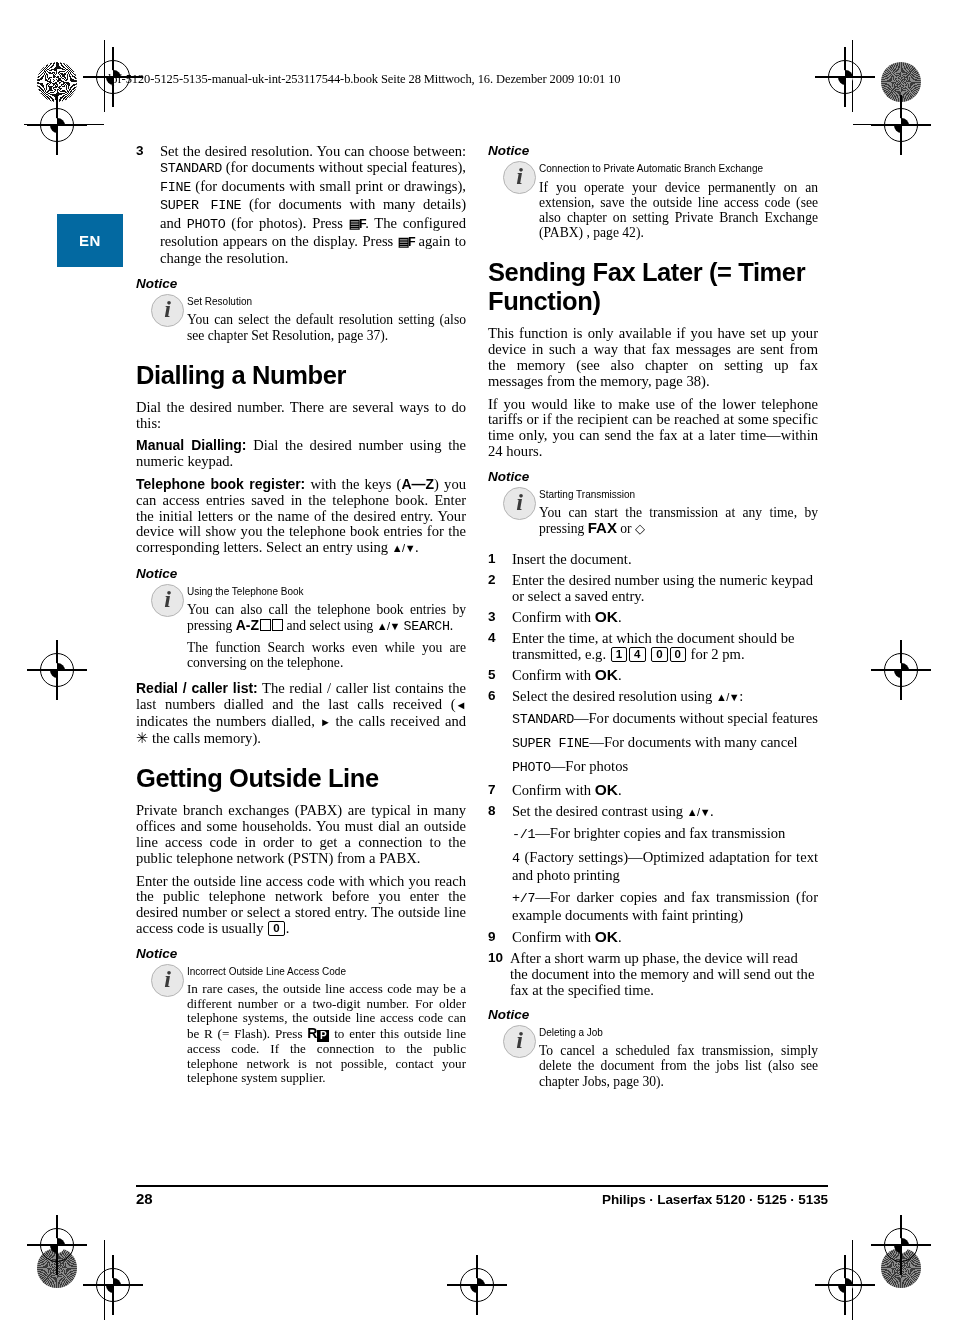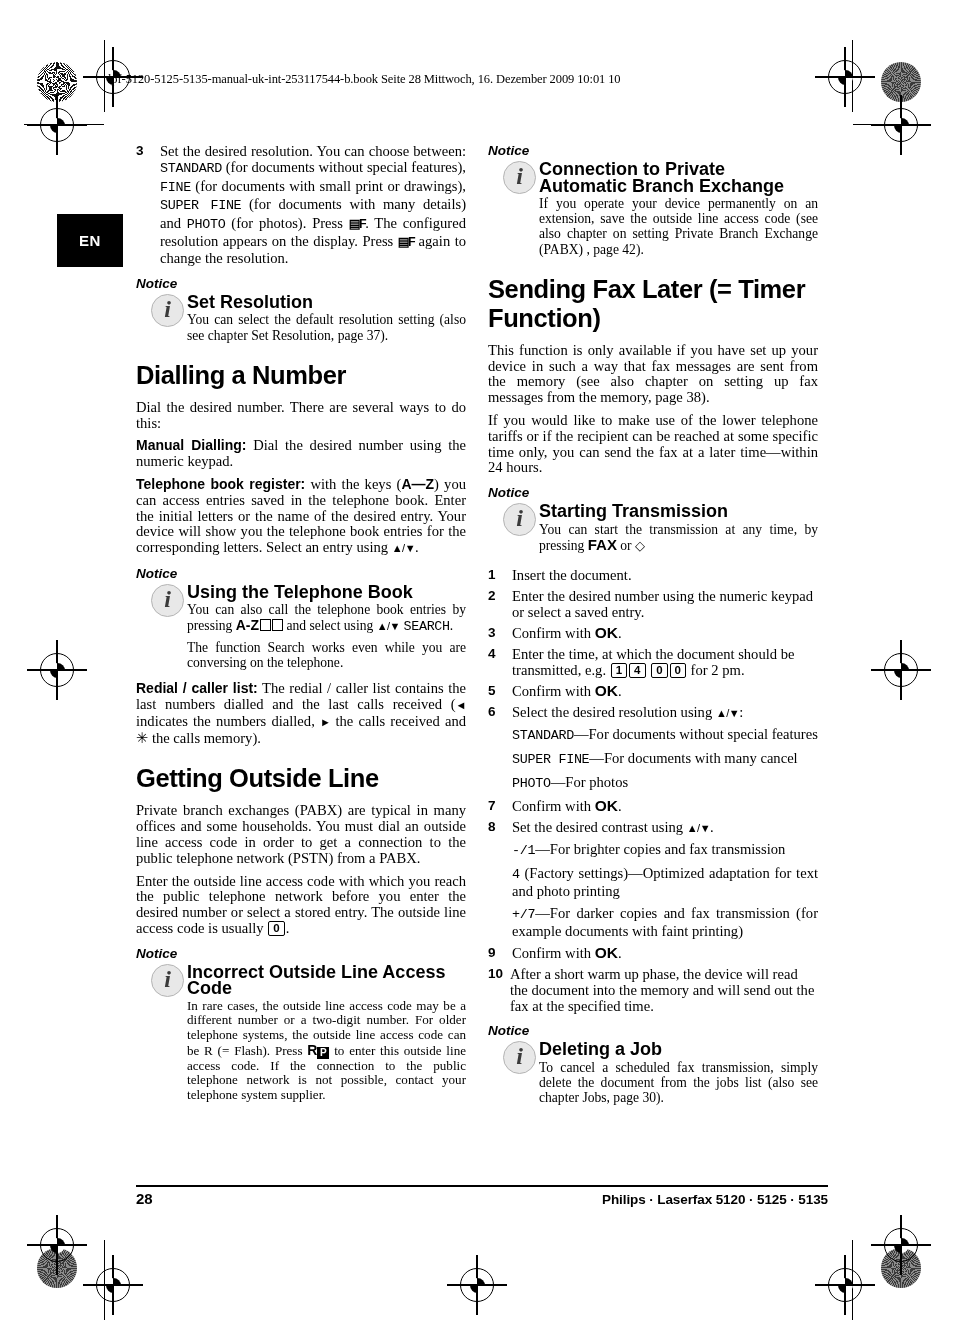--- a/index.html
+++ b/index.html
@@ -63,21 +63,21 @@
     font-size: 12.5px;
     letter-spacing: -0.1px;
     white-space: nowrap;
   }
 
   
   .lang-tab {
     position: absolute;
     left: 57px; top: 214px;
     width: 66px; height: 53px;
-    background: #000000;
+    background: #0369a1;
     color: #fff;
     font-family: "Liberation Sans", sans-serif;
     font-weight: bold;
     font-size: 15px;
     display: flex;
     align-items: center;
     justify-content: center;
     letter-spacing: 0.5px;
   }
 
@@ -206,22 +206,22 @@
     left: 0; right: 0; top: 1px;
     text-align: center;
     font-family: "Liberation Serif", serif;
     font-style: italic;
     font-weight: bold;
     font-size: 24px;
     color: #3a3a3a;
   }
   .notice-title {
     font-family: "Liberation Sans", sans-serif;
-    font-weight: bold;
-    font-size: 18px;
+    font-weight: normal;
+    font-size: 10px;
     line-height: 16.5px;
     margin: 0 12px 2px 0;
   }
   .notice p {
     font-size: 13.6px;
     line-height: 15.2px;
     margin: 0 0 6px 0;
     text-align: justify;
   }
   .notice p:last-child { margin-bottom: 0; }

